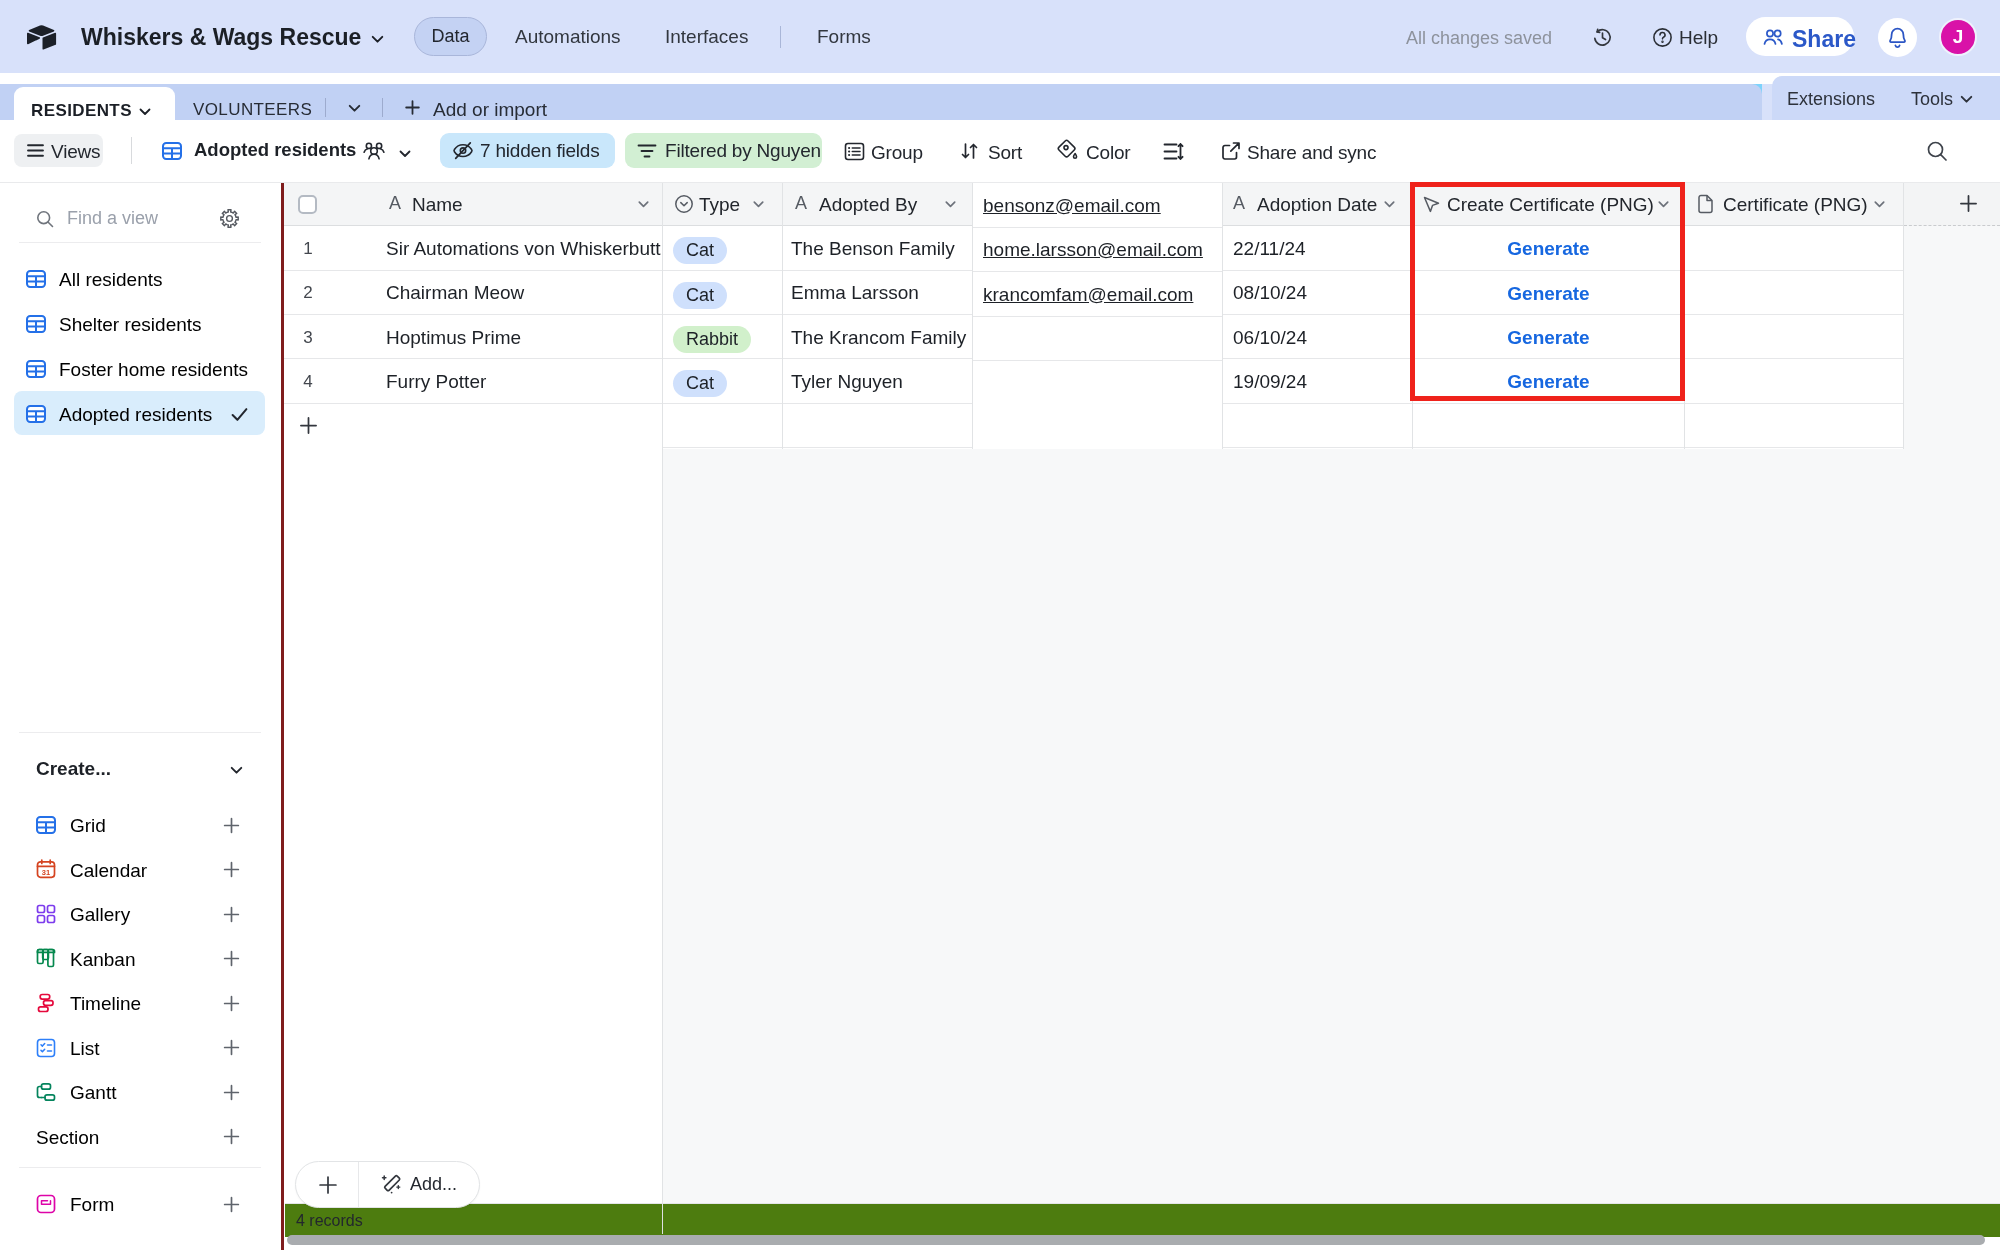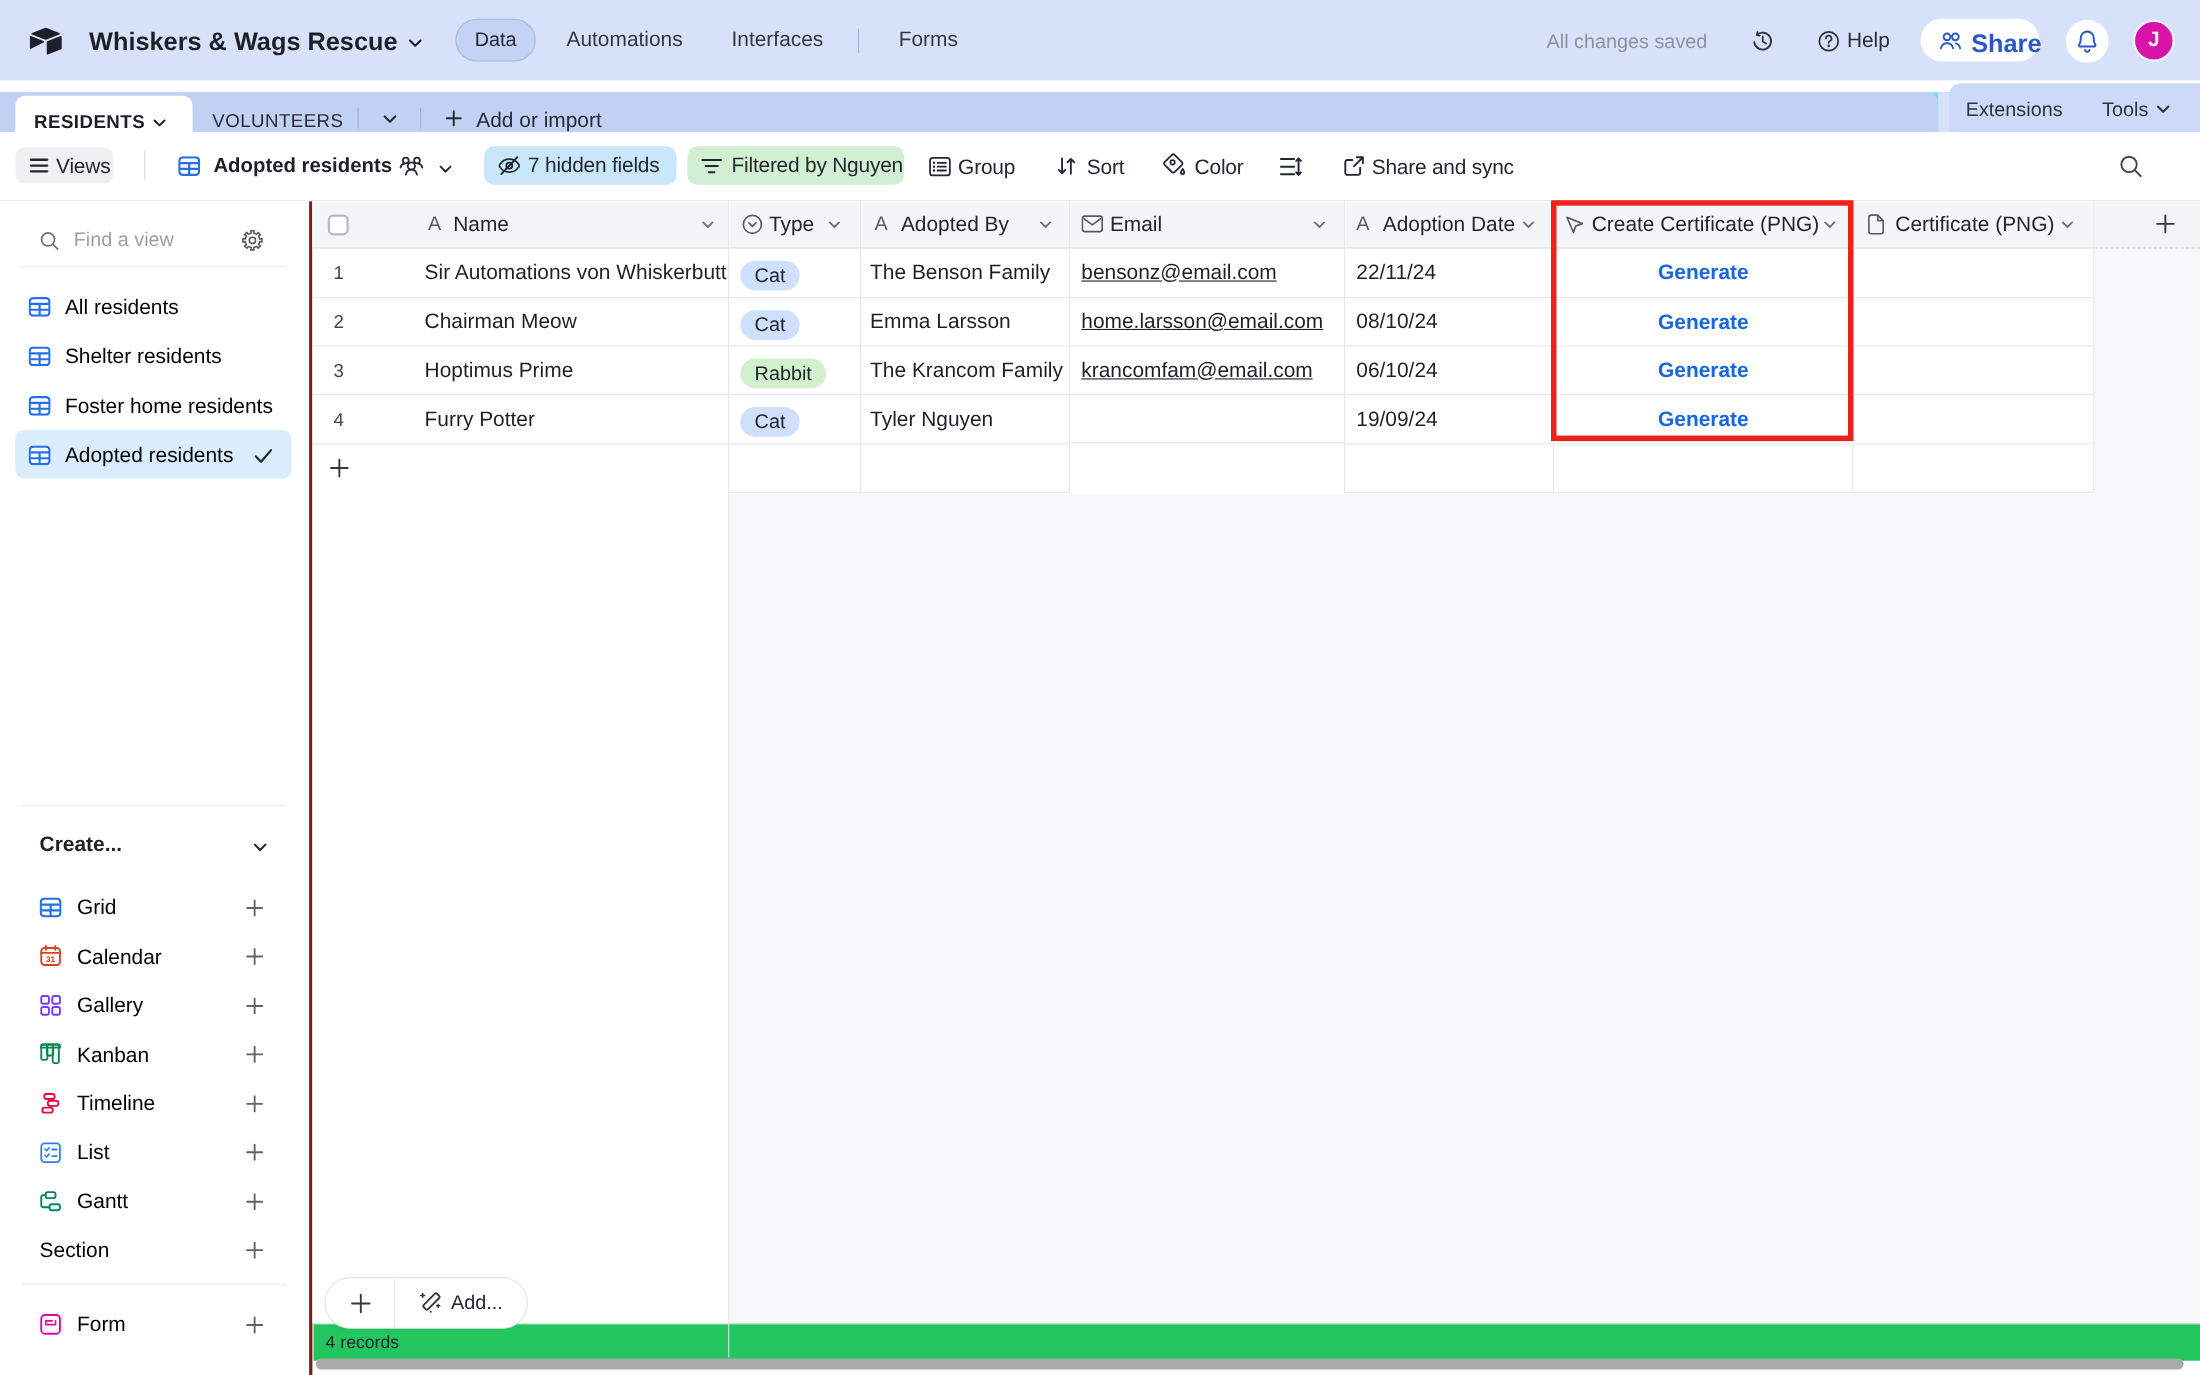--- a/index.html
+++ b/index.html
@@ -46,21 +46,21 @@
 .col { position:absolute; top:183px; border-right:1px solid #e1e3e5; background:#fff; }
 .hcell { height:43px; background:#f4f5f6; border-bottom:1px solid #dcdee0; position:relative; }
 .rcell { height:44.5px; border-bottom:1px solid #e6e7e9; position:relative; }
 .rcell:nth-child(4) { height:44px; }
 .hlabel { font-size:19px; color:#22262c; top:10.5px; }
 .cellz { font-size:19px; color:#1d2127; }
 .rownum { position:absolute; left:4px; width:40px; text-align:center; font-size:17px; color:#43474e; }
 .pill { display:inline-block; height:27px; border-radius:14px; font-size:18px; line-height:27px; padding:0 13px; color:#1d2127; }
 .redbox { position:absolute; left:1410px; top:182px; width:275px; height:219px; border:5px solid #ef221b; z-index:30; }
 .mainbg { position:absolute; left:285px; top:183px; width:1715px; height:1020px; background:#f7f8f9; }
-.footer { position:absolute; left:285px; top:1203px; width:1715px; height:34px; background:#22c55e; border-top:1px solid #e4e6e8; }
+.footer { position:absolute; left:285px; top:1203px; width:1715px; height:34px; background:#4d7c0f; border-top:1px solid #e4e6e8; }
 .addpill { position:absolute; left:295px; top:1161px; width:185px; height:47px; background:#fff; border:1px solid #e2e4e6; border-radius:24px; box-shadow:0 1px 2px rgba(0,0,0,0.04); z-index:20; }
 .scrollthumb { position:absolute; left:287px; top:1234.5px; width:1698px; height:10px; background:#a9acaf; border-radius:5px; }
 .frozen2 { position:absolute; left:662px; top:1203px; width:1px; height:31px; background:#dfe1e3; }
 </style>
 </head>
 <body>
 
 <div class="topbar">
   <svg class="abs" style="left:27px;top:23px" width="30" height="28" viewBox="0 0 66 56" fill="#1c2028">
     <path d="M28.578 2.906 4.717 12.78c-1.327.55-1.313 2.434.022 2.963l23.96 9.502a8.89 8.89 0 0 0 6.555 0l23.96-9.502c1.335-.53 1.35-2.414.022-2.963L35.375 2.906a8.89 8.89 0 0 0-6.797 0"></path>
@@ -413,30 +413,20 @@
   <div class="rcell">
       <span class="abs cellz" style="left:8px;top:11.5px">The Krancom Family</span>
     </div>
   <div class="rcell">
       <span class="abs cellz" style="left:8px;top:11.5px">Tyler Nguyen</span>
     </div>
   <div style="height:44px;border-bottom:1px solid #e6e7e9"></div>
 </div>
 
 <div class="col" style="left:973px;width:250px;height:266px;">
-  <div class="hcell">
-    <svg class="abs" style="left:10px;top:12px" width="20" height="17" viewBox="0 0 20 17" fill="none" stroke="#565b63" stroke-width="1.5" stroke-linejoin="round">
-        <rect x="1" y="1.5" width="18" height="14" rx="2"></rect>
-        <path d="m2 3.5 8 6 8-6"></path>
-      </svg>
-    <span class="abs hlabel" style="left:36px;top:10.5px">Email</span>
-    <svg class="abs" style="left:219px;top:14px" width="15" height="15" viewBox="0 0 16 16" fill="none" stroke="#6d727b" stroke-width="1.8" stroke-linecap="round" stroke-linejoin="round">
-        <path d="M3.5 5.5 8 10l4.5-4.5"></path>
-      </svg>
-  </div>
   <div class="rcell">
       <span class="abs cellz" style="left:10px;top:11.5px;text-decoration:underline">bensonz@email.com</span>
     </div>
   <div class="rcell">
       <span class="abs cellz" style="left:10px;top:11.5px;text-decoration:underline">home.larsson@email.com</span>
     </div>
   <div class="rcell">
       <span class="abs cellz" style="left:10px;top:11.5px;text-decoration:underline">krancomfam@email.com</span>
     </div>
   <div style="height:44px;border-bottom:1px solid #e6e7e9"></div>

